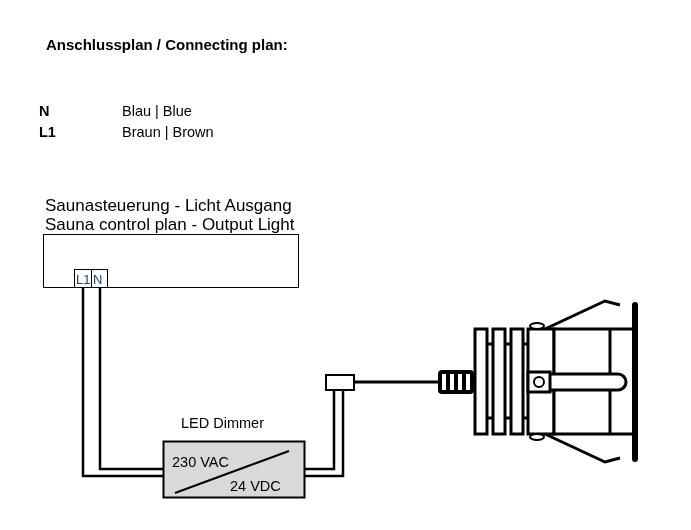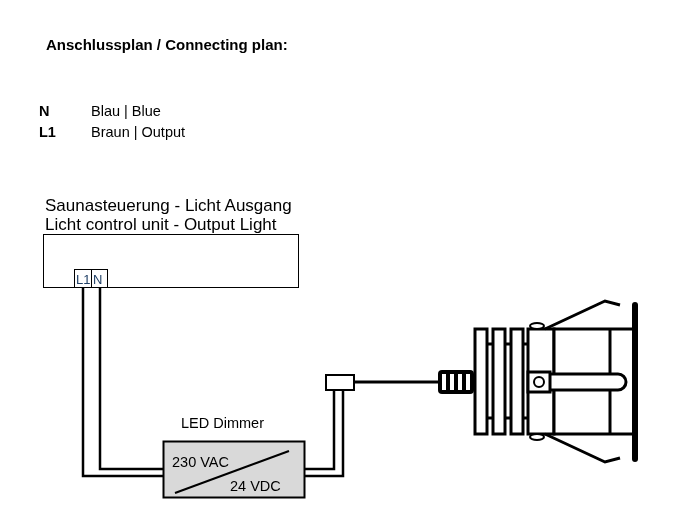--- a/index.html
+++ b/index.html
@@ -1,40 +1,40 @@
 <!DOCTYPE html>
 <html><head>
 <meta charset="utf-8">
 <style>
   html, body { margin:0; padding:0; background:#ffffff; }
   body { width:691px; height:530px; position:relative; overflow:hidden;
          font-family:"Liberation Sans", sans-serif; color:#000; }
   .title { position:absolute; left:39px; top:36px; font-size:15px; font-weight:bold;margin-left:7px; }
   .legend { position:absolute; left:39px; font-size:14.5px; }
   .legend .code { position:absolute; left:0; font-weight:bold; }
-  .legend .desc { position:absolute; left:52px; white-space:nowrap; }
+  .legend .desc { position:absolute; left:83px; white-space:nowrap; }
   .lbl { position:absolute; font-size:17px; white-space:nowrap; }
   svg { position:absolute; left:0; top:0; }
 </style>
 </head>
 <body>
 
 <div class="title">Anschlussplan / Connecting plan:</div>
 
 <div class="legend" style="top:103px">
   <span class="code">N</span>
   <span class="desc">Blau | Blue</span>
 </div>
 <div class="legend" style="top:124px">
   <span class="code">L1</span>
-  <span class="desc">Braun | Output</span>
+  <span class="desc">Braun | Brown</span>
 </div>
 
 <div class="lbl" style="left:45px; top:196px">Saunasteuerung - Licht Ausgang</div>
-<div class="lbl" style="left:45px; top:215px">Licht control unit - Output Light</div>
+<div class="lbl" style="left:45px; top:215px">Sauna control plan - Output Light</div>
 
 <svg width="691" height="530" viewBox="0 0 691 530">
 
   <rect x="43.5" y="234.5" width="255" height="53" fill="#fff" stroke="#000" stroke-width="1"></rect>
   <rect x="74.5" y="269.5" width="17" height="18" fill="#fff" stroke="#000" stroke-width="1"></rect>
   <rect x="91.5" y="269.5" width="16" height="18" fill="#fff" stroke="#000" stroke-width="1"></rect>
   <text x="76" y="284" font-size="13" fill="#1f3f66" font-family="Liberation Sans, sans-serif">L1</text>
   <text x="93" y="284" font-size="13" fill="#1f3f66" font-family="Liberation Sans, sans-serif">N</text>
 
   <polyline points="83,288 83,476 165,476" fill="none" stroke="#000" stroke-width="2.5"></polyline>

